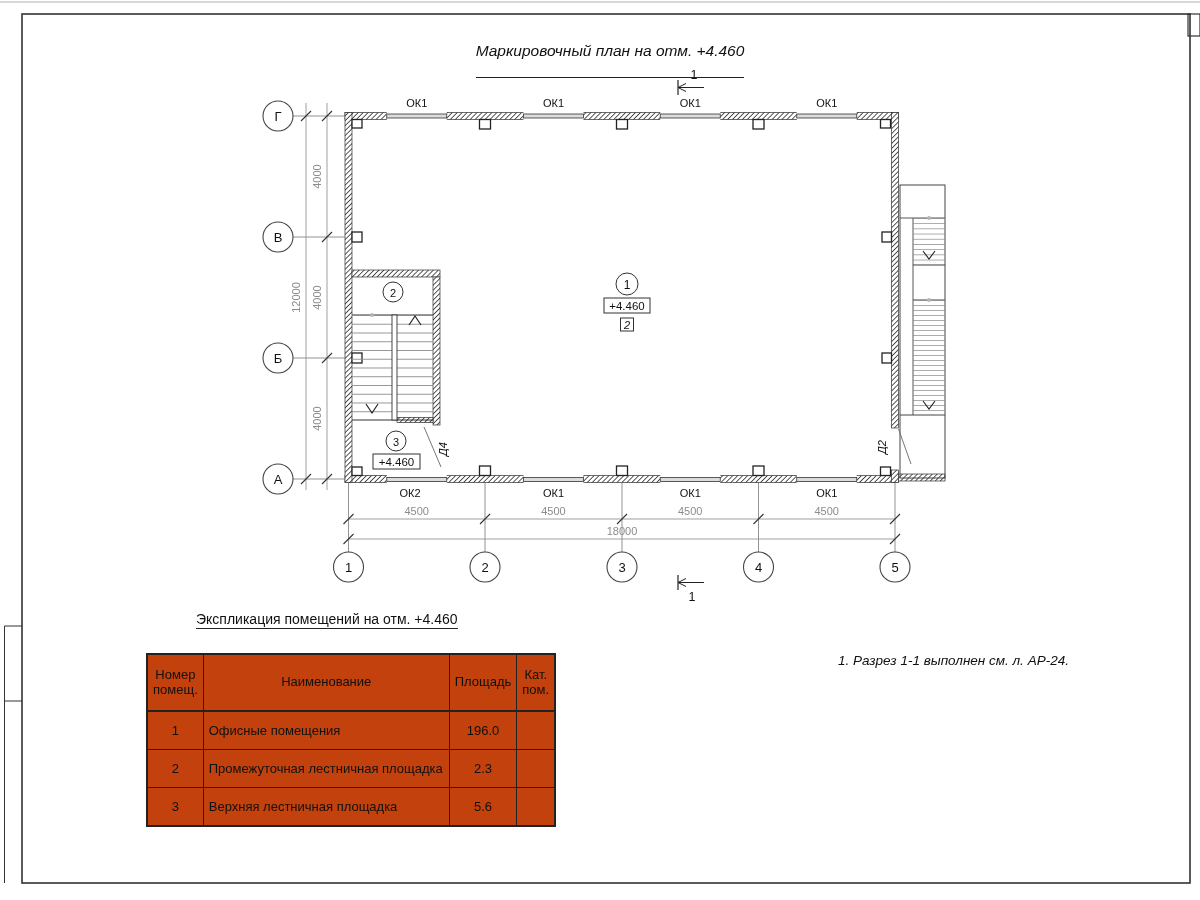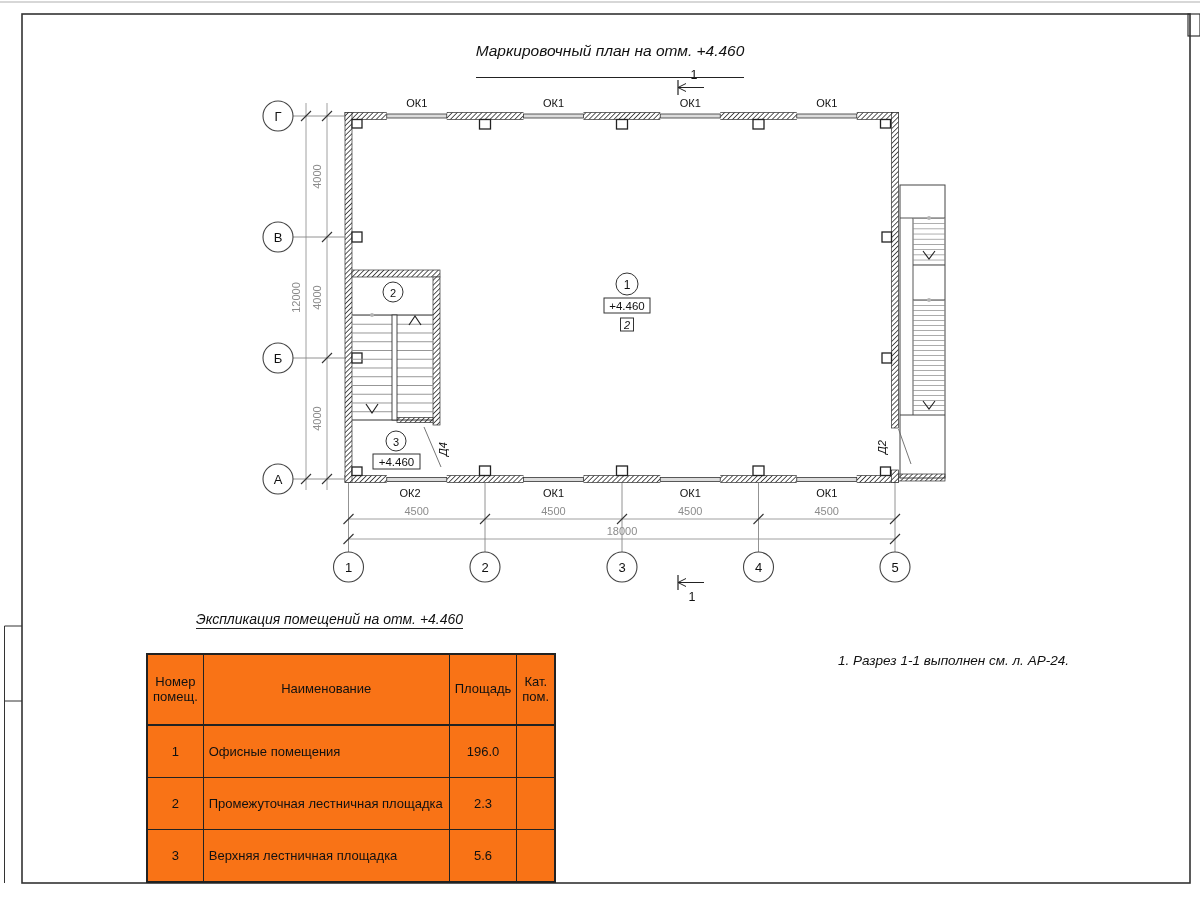--- a/index.html
+++ b/index.html
@@ -2,27 +2,27 @@
 <html><head>
 <meta charset="utf-8">
 <style>
   html,body{margin:0;padding:0;}
   body{width:1200px;height:900px;position:relative;background:#fff;
        font-family:"Liberation Sans",sans-serif;color:#1a1a1a;overflow:hidden;}
   .abs{position:absolute;}
   .main-title{left:400px;top:42px;width:420px;text-align:center;
               font-style:italic;font-size:15.5px;color:#111;}
   .main-title .u{border-bottom:1.4px solid #222;padding-bottom:18px;}
-  .expl-title{left:196px;top:611px;font-style:italic;font-size:14px;color:#111;}
+  .expl-title{left:196px;top:611px;font-size:14px;color:#111;}
   .expl-title .u{border-bottom:1.3px solid #222;padding-bottom:1px;}
   table.expl{position:absolute;left:146px;top:653px;border-collapse:collapse;
              table-layout:fixed;font-size:13px;color:#111;background:#fff;}
   table.expl{border:2px solid #222;}
-  table.expl th,table.expl td{border:1.2px solid #222;padding:12px 5px;
-             font-weight:normal;vertical-align:middle;background:#f97316;}
+  table.expl th,table.expl td{border:1.2px solid #222;padding:5px 5px;
+             font-weight:normal;vertical-align:middle;background:#c2410c;}
   table.expl thead th{border-bottom:2px solid #222;text-align:center;height:45px;line-height:1.15;}
   table.expl tbody td{height:27px;}
   td.c{text-align:center;}
   td.l{text-align:left;}
   td.r{text-align:right;}
   tr.total td{height:19px;}
   .note{left:838px;top:653px;font-size:13.5px;color:#111;font-style:italic;}
   svg text{font-family:"Liberation Sans",sans-serif;}
 </style>
 </head>

